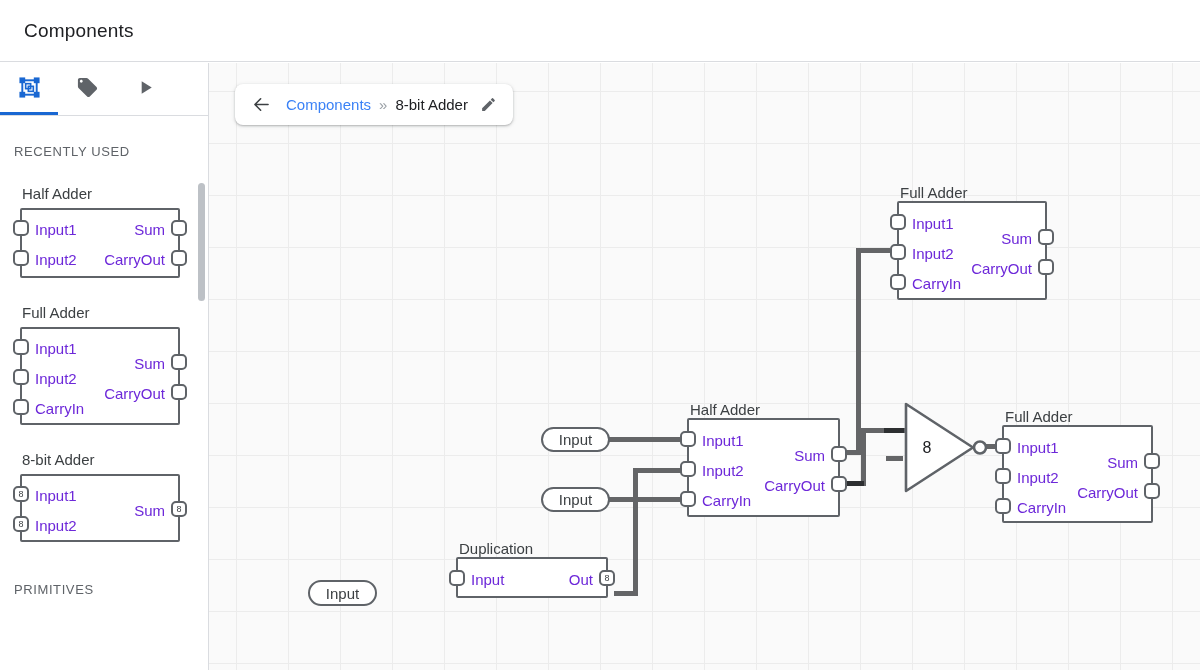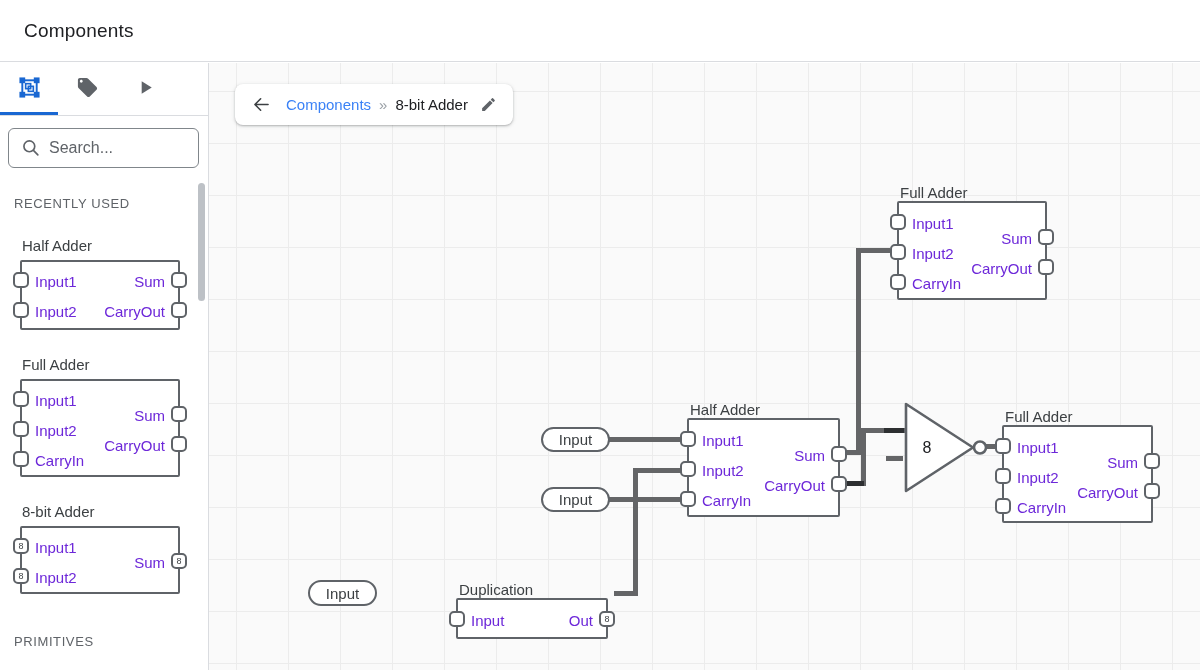--- a/index.html
+++ b/index.html
@@ -93,27 +93,20 @@
       <div class="tab">
         <span>
           <svg width="23" height="23" viewBox="0 0 24 24">
               <path d="M8 5.5v13l10.5-6.5z" fill="#5f6368"></path>
             </svg>
         </span>
       </div>
       <div class="tab-underline"></div>
     </div>
 
-    <div class="searchbox">
-      <svg width="20" height="20" viewBox="0 0 24 24">
-        <circle cx="10" cy="10" r="6.5" fill="none" stroke="#5f6368" stroke-width="2"></circle>
-        <path d="M15.2 15.2l5 5" stroke="#5f6368" stroke-width="2" stroke-linecap="round"></path>
-      </svg>
-      <input class="search-input" type="text" placeholder="Search..." style="">
-    </div>
 
     <div class="section-label">RECENTLY USED</div>
 
     <div id="recent-list">
         <div class="side-comp">
           <div class="comp-title">Half Adder</div>
           <div class="comp-box" style="height: 70px;">
             <div class="port" style="top: 10px; left: -9px;"></div>
             <div class="port-label pl" style="top: 10px;">Input1</div>
             <div class="port" style="top: 40px; left: -9px;"></div>
@@ -207,21 +200,21 @@
           <div class="port-label pl" style="top: 11px;">Input1</div>
           <div class="port" style="top: 41px; left: -9px;"></div>
           <div class="port-label pl" style="top: 41px;">Input2</div>
           <div class="port" style="top: 71px; left: -9px;"></div>
           <div class="port-label pl" style="top: 71px;">CarryIn</div>
           <div class="port" style="top: 26px; right: -9px;"></div>
           <div class="port-label pr" style="top: 26px;">Sum</div>
           <div class="port" style="top: 56px; right: -9px;"></div>
           <div class="port-label pr" style="top: 56px;">CarryOut</div>
         </div>
-        <div class="node" style="left: 247px; top: 535px; width: 152px; height: 41px;">
+        <div class="node" style="left: 247px; top: 494px; width: 152px; height: 41px;">
           <div class="node-title">Duplication</div>
           <div class="port" style="top: 11px; left: -9px;"></div>
           <div class="port-label pl" style="top: 11px;">Input</div>
           <div class="port" style="top: 11px; right: -9px;">8</div>
           <div class="port-label pr" style="top: 11px;">Out</div>
         </div>
         <div class="pill" style="left: 332px; top: 364px; width: 69px; height: 25px;">Input</div>
         <div class="pill" style="left: 332px; top: 424px; width: 69px; height: 25px;">Input</div>
         <div class="pill" style="left: 99px; top: 517px; width: 69px; height: 26px;">Input</div>
       </div>

